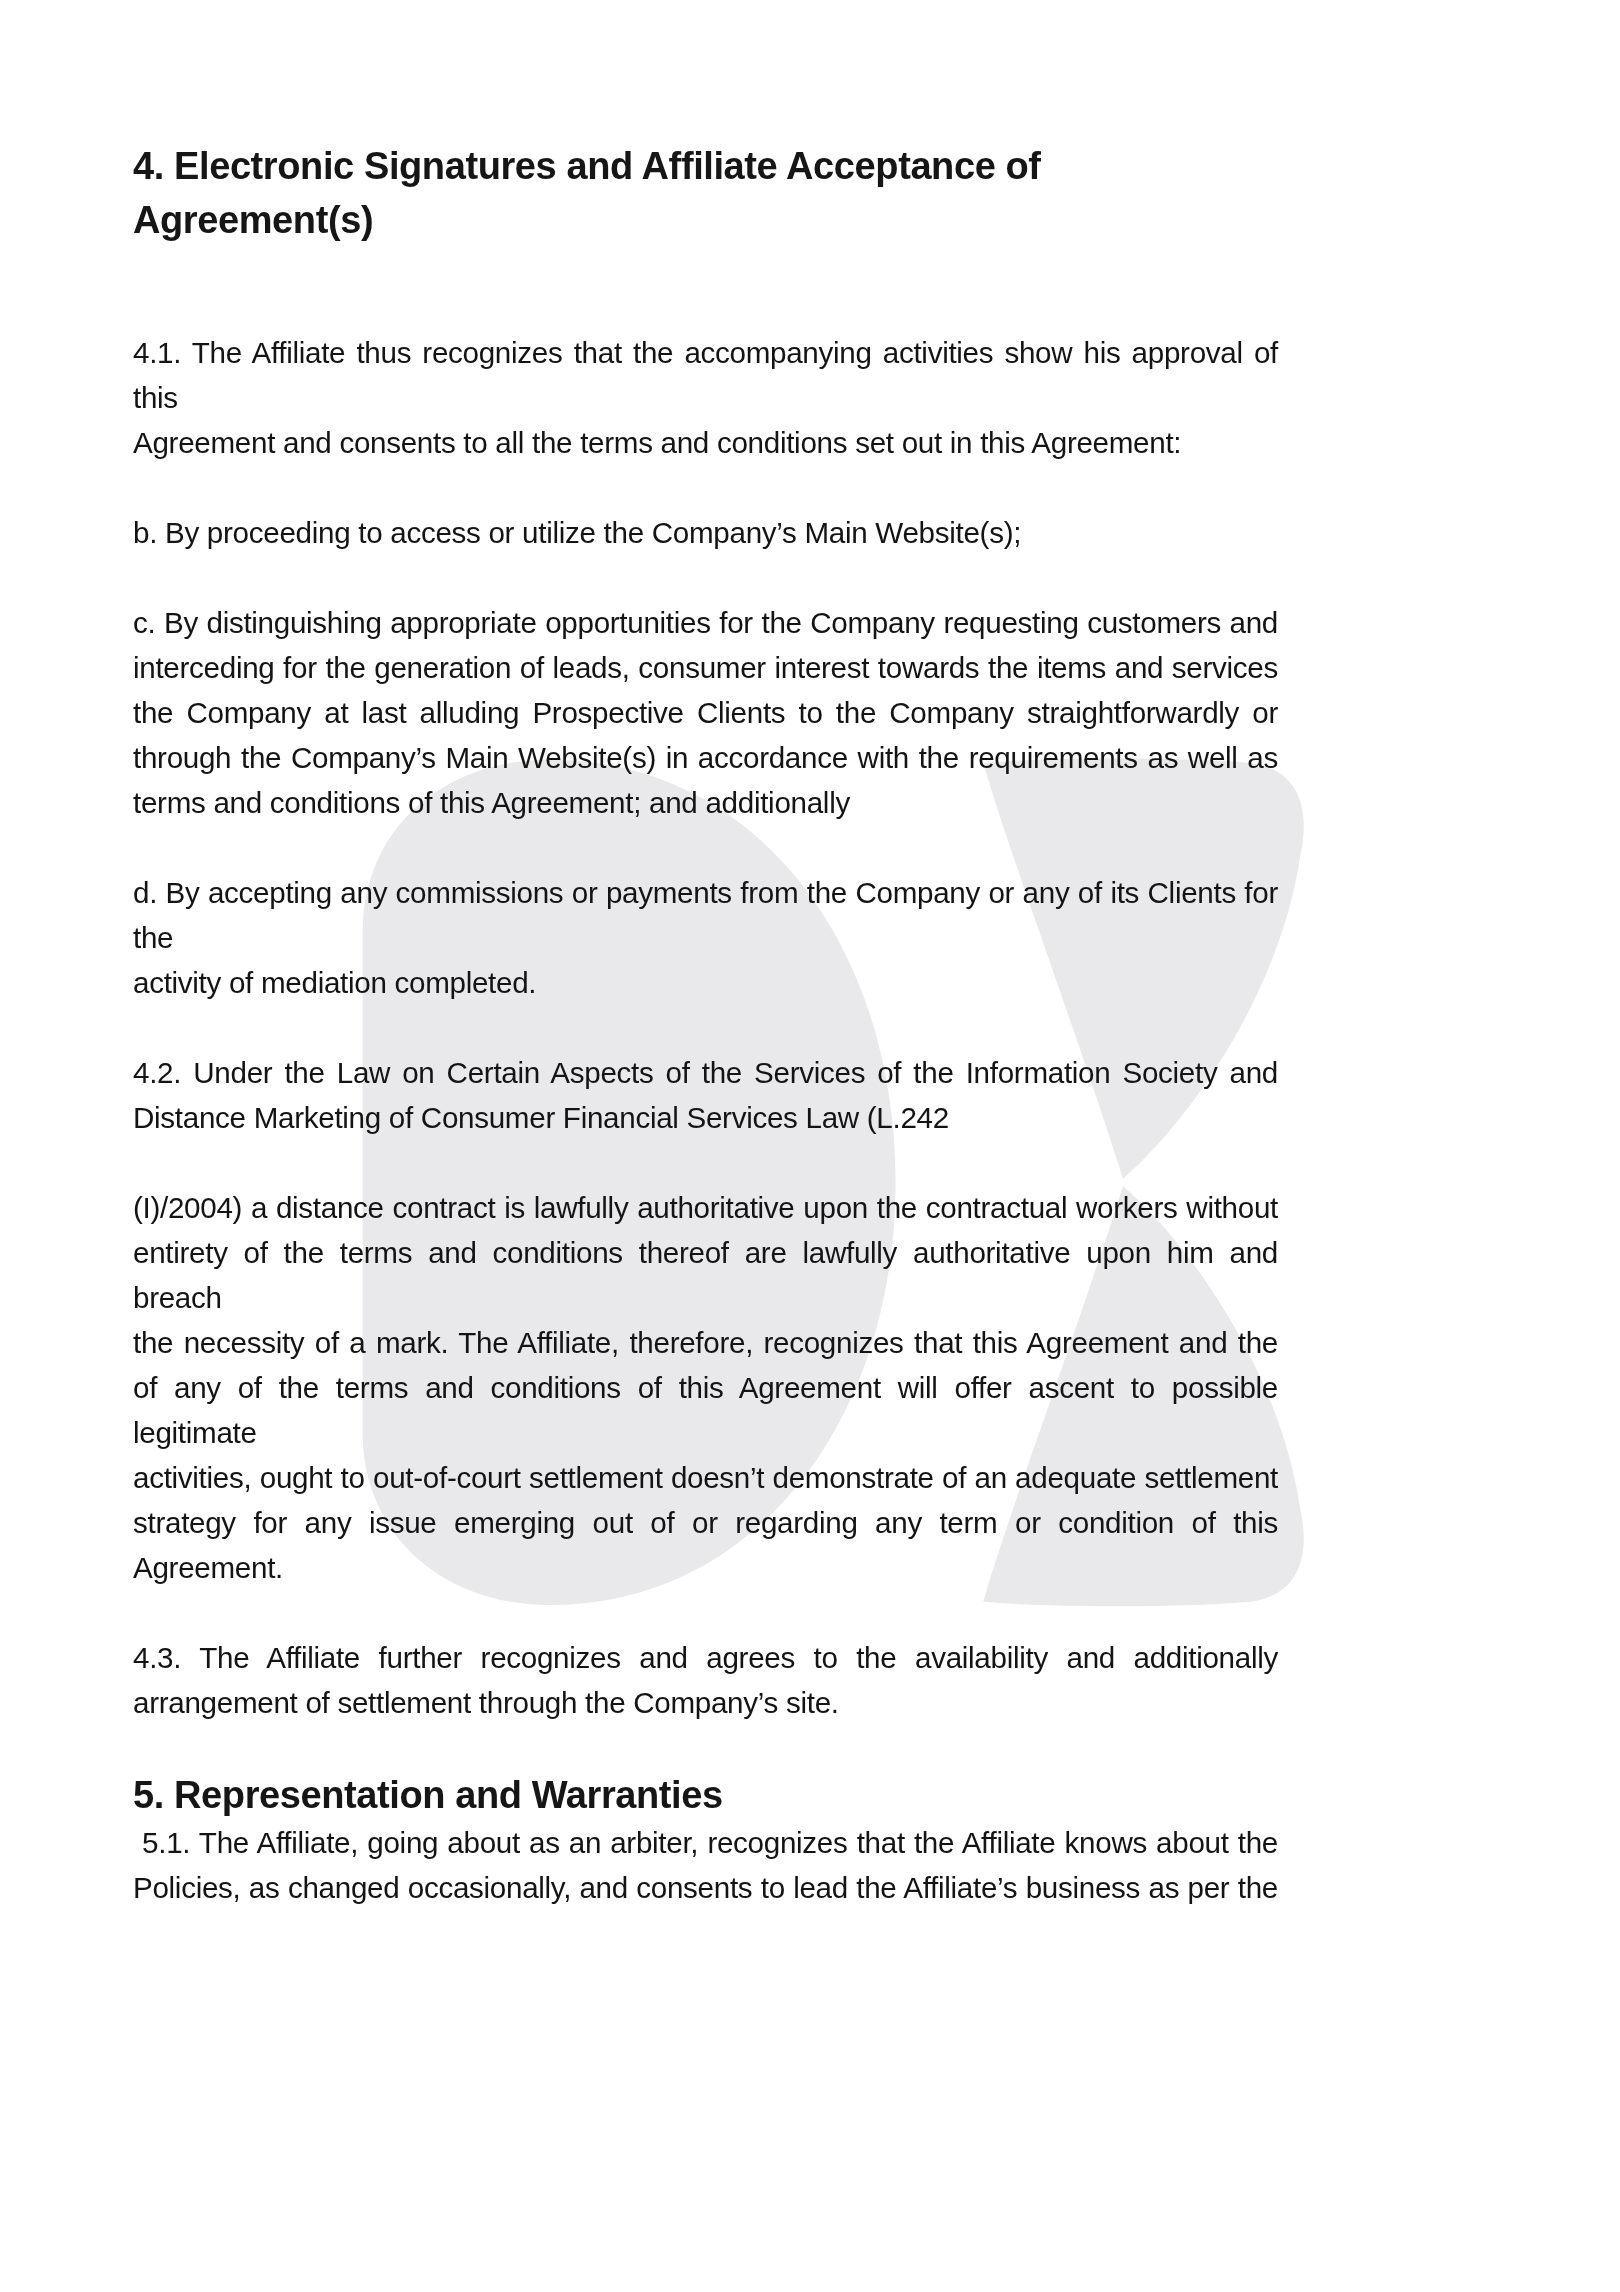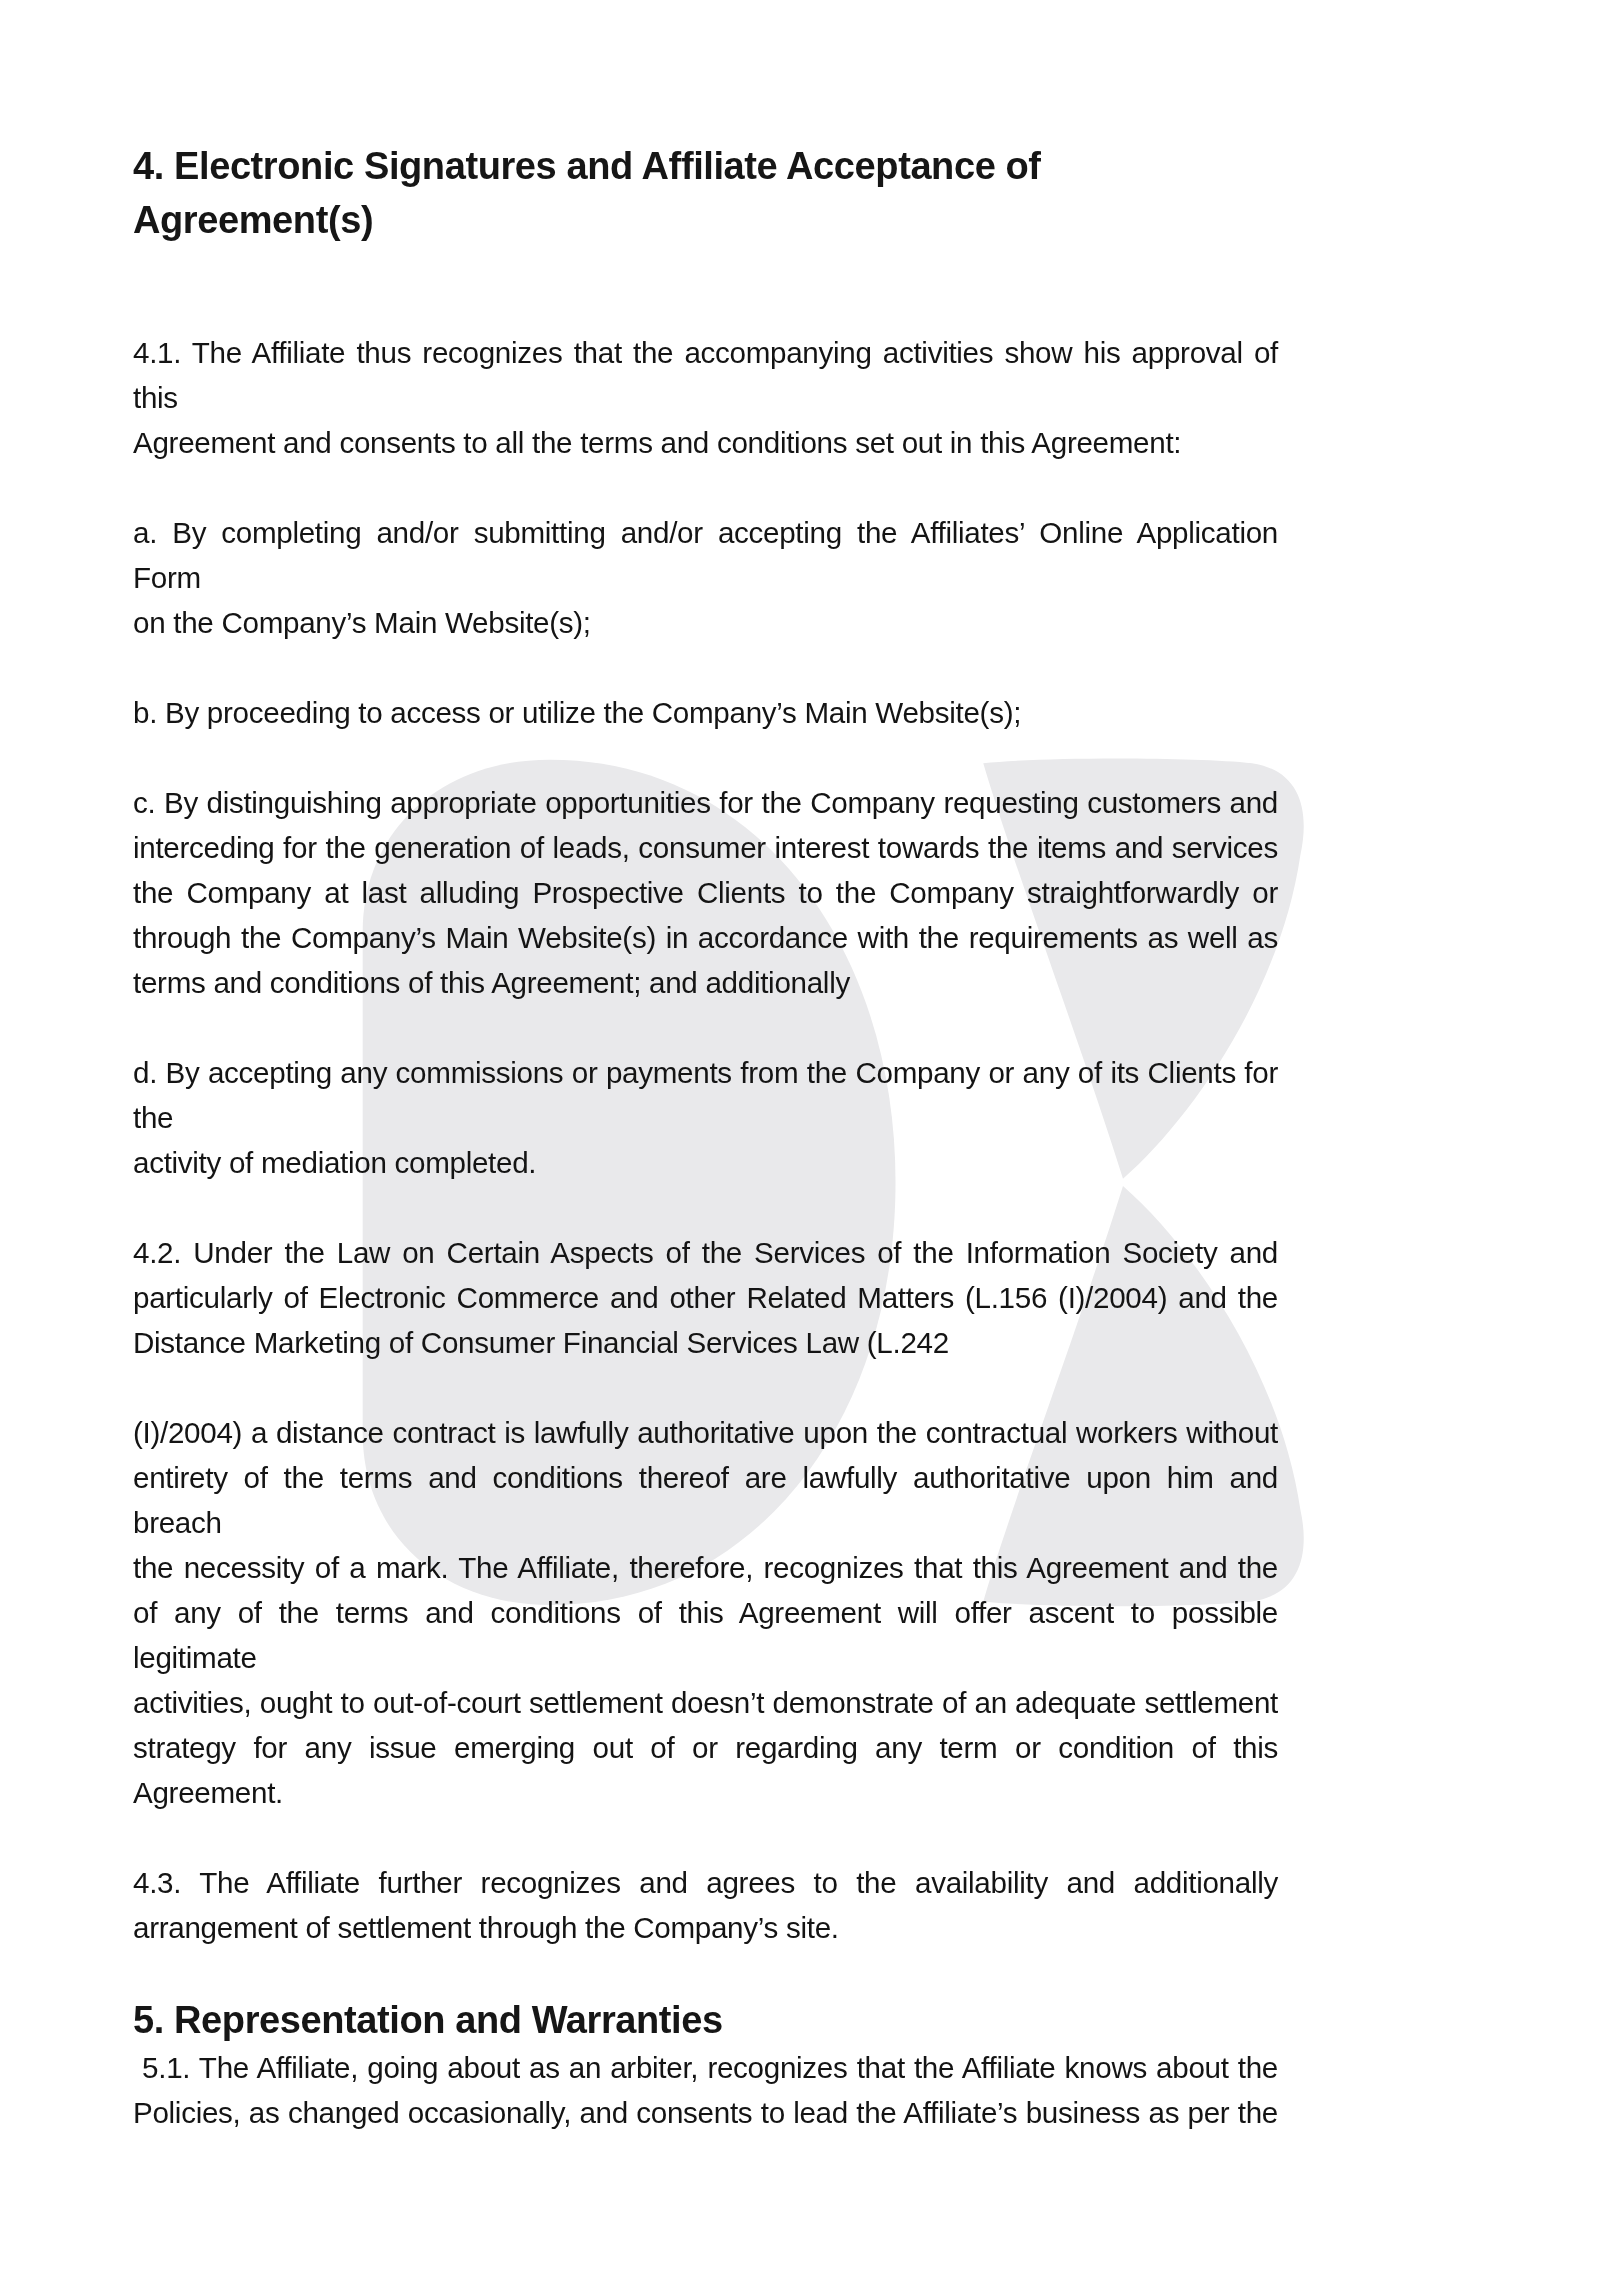--- a/index.html
+++ b/index.html
@@ -74,40 +74,35 @@
              Z" fill="#e9e9eb"></path>
   </svg>
 
   <main class="content">
       <h2 class="heading h-main">4. Electronic Signatures and Affiliate Acceptance of Agreement(s)</h2>
       <p class="para">
         <span class="line">4.1. The Affiliate thus recognizes that the accompanying activities show his approval of this</span>
         <span class="line last">Agreement and consents to all the terms and conditions set out in this Agreement:</span>
       </p>
       <p class="para">
-        <span class="line">a. By completing and/or submitting and/or accepting the Affiliates’ Online Application Form</span>
-        <span class="line last">on the Company’s Main Website(s);</span>
-      </p>
-      <p class="para">
         <span class="line last">b. By proceeding to access or utilize the Company’s Main Website(s);</span>
       </p>
       <p class="para">
         <span class="line">c. By distinguishing appropriate opportunities for the Company requesting customers and</span>
         <span class="line">interceding for the generation of leads, consumer interest towards the items and services</span>
         <span class="line">the Company at last alluding Prospective Clients to the Company straightforwardly or</span>
         <span class="line">through the Company’s Main Website(s) in accordance with the requirements as well as</span>
         <span class="line last">terms and conditions of this Agreement; and additionally</span>
       </p>
       <p class="para">
         <span class="line">d. By accepting any commissions or payments from the Company or any of its Clients for the</span>
         <span class="line last">activity of mediation completed.</span>
       </p>
       <p class="para">
         <span class="line">4.2. Under the Law on Certain Aspects of the Services of the Information Society and</span>
-        <span class="line">particularly of Electronic Commerce and other Related Matters (L.156 (I)/2004) and the</span>
         <span class="line last">Distance Marketing of Consumer Financial Services Law (L.242</span>
       </p>
       <p class="para">
         <span class="line">(I)/2004) a distance contract is lawfully authoritative upon the contractual workers without</span>
         <span class="line">entirety of the terms and conditions thereof are lawfully authoritative upon him and breach</span>
         <span class="line">the necessity of a mark. The Affiliate, therefore, recognizes that this Agreement and the</span>
         <span class="line">of any of the terms and conditions of this Agreement will offer ascent to possible legitimate</span>
         <span class="line">activities, ought to out-of-court settlement doesn’t demonstrate of an adequate settlement</span>
         <span class="line last">strategy for any issue emerging out of or regarding any term or condition of this Agreement.</span>
       </p>

